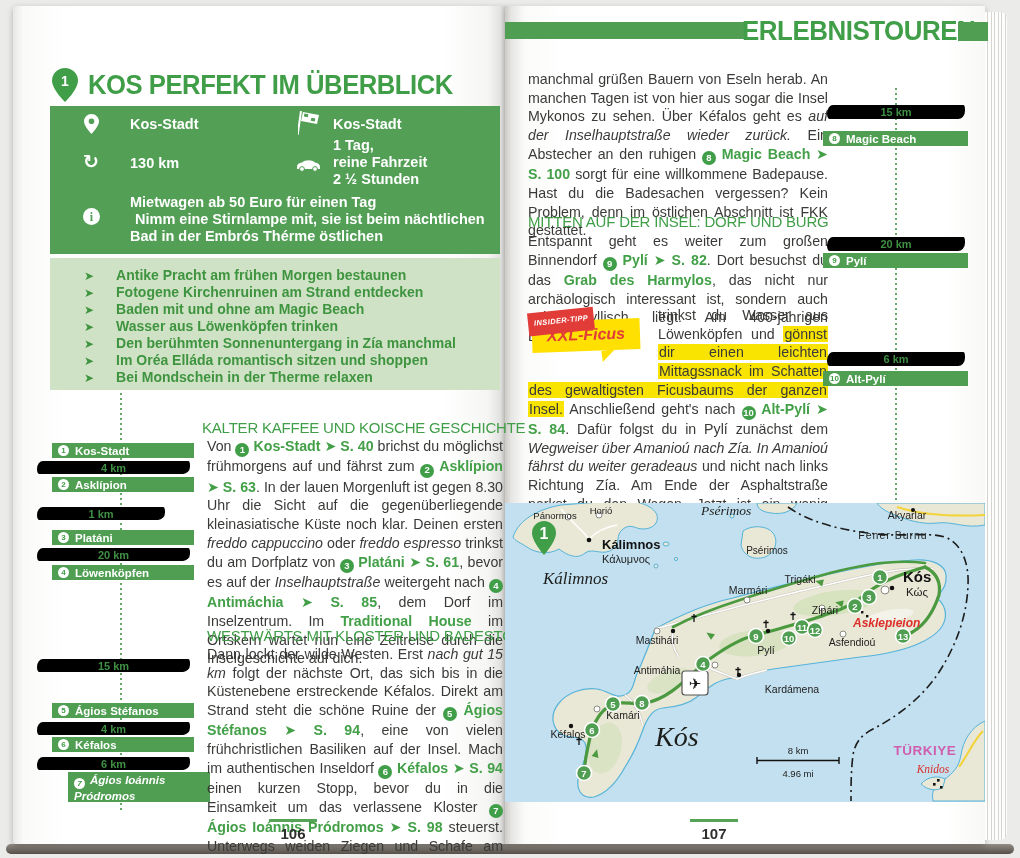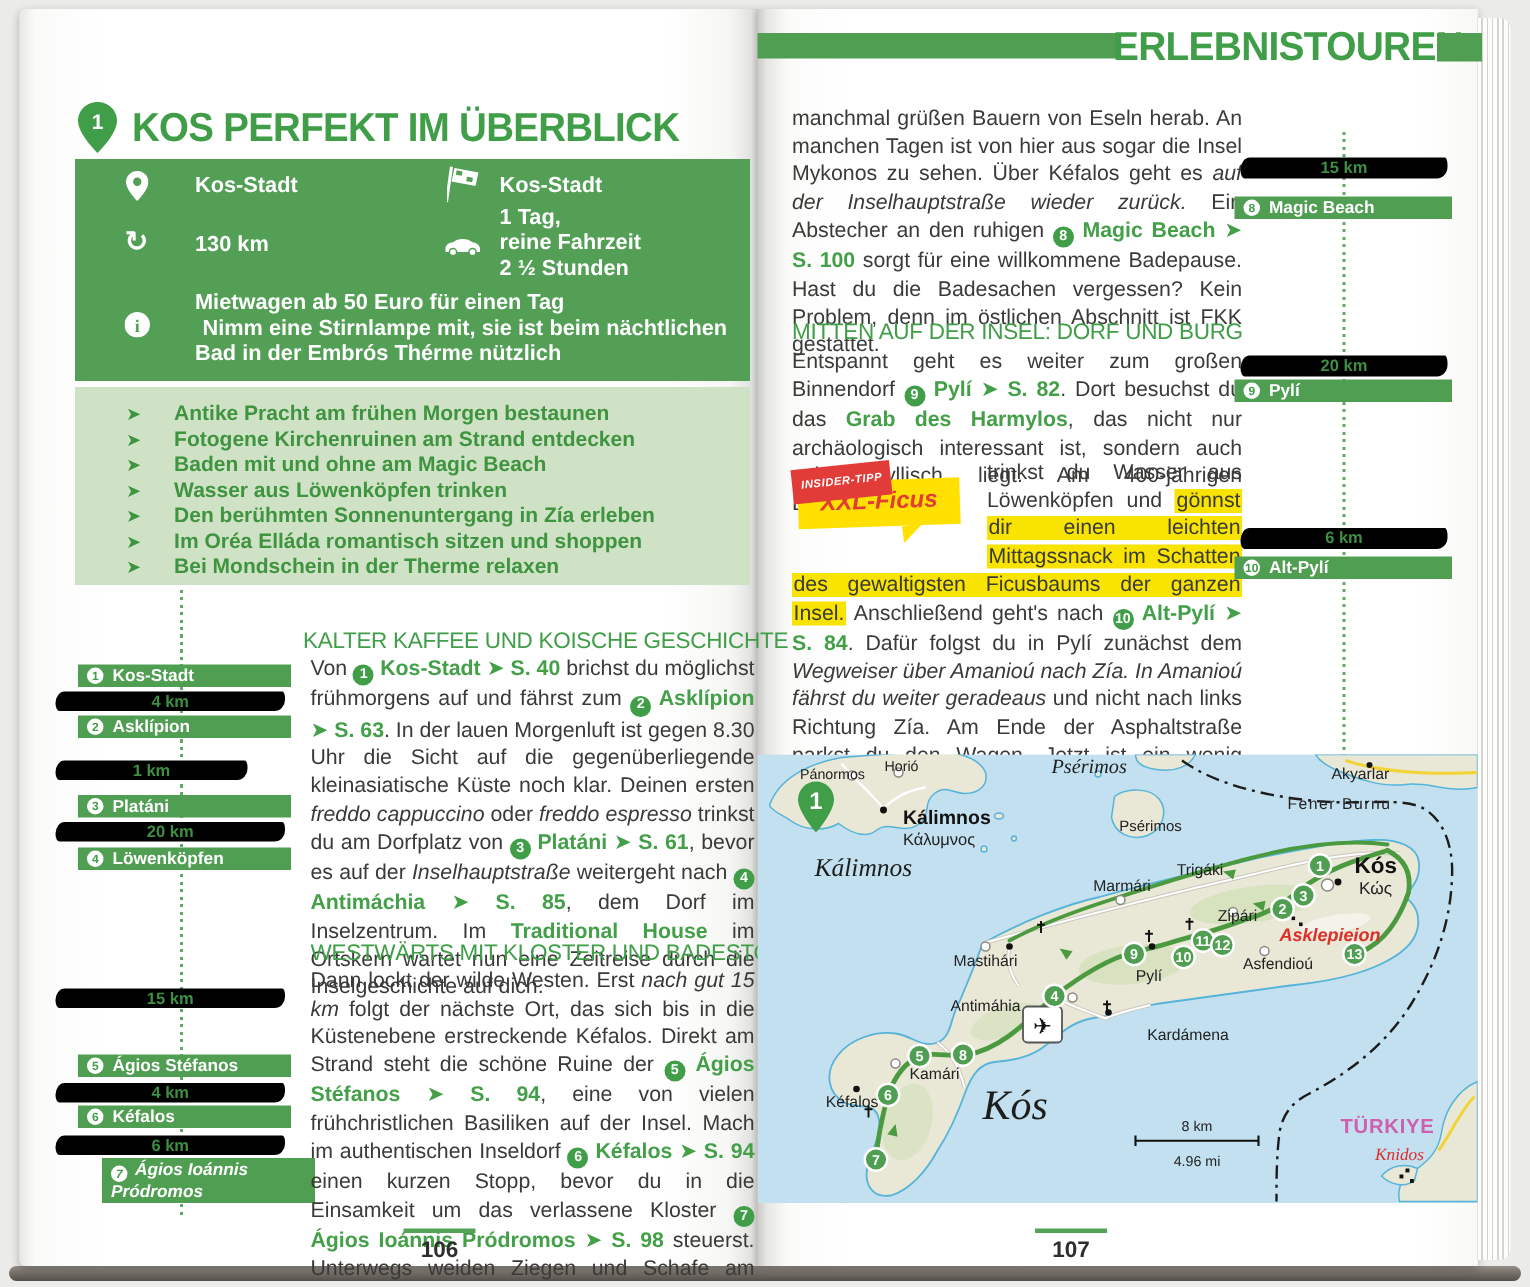--- a/index.html
+++ b/index.html
@@ -125,21 +125,21 @@
     <span class="txt" style="left:283px;top:48px;">reine Fahrzeit</span>
     <span class="txt" style="left:283px;top:65px;">2 ½ Stunden</span>
     <span class="ic" style="left:33px;top:102px;">
       <svg width="17" height="17" viewBox="0 0 17 17">
           <circle cx="8.5" cy="8.5" r="8.5" fill="#fff"></circle>
           <text x="8.5" y="13" text-anchor="middle" font-family="Liberation Serif,serif" font-size="12" font-weight="bold" fill="#529f55">i</text>
         </svg>
     </span>
     <span class="txt" style="left:80px;top:88px;">Mietwagen ab 50 Euro für einen Tag</span>
     <span class="txt" style="left:85px;top:105px;">Nimm eine Stirnlampe mit, sie ist beim nächtlichen</span>
-    <span class="txt" style="left:80px;top:122px;">Bad in der Embrós Thérme nützlich</span>
+    <span class="txt" style="left:80px;top:122px;">Bad in der Embrós Thérme östlichen</span>
   </div>
 
   <div class="abs content hlbox">
     <div class="hl-row" style="top:9px;">
         <span class="hl-arrow">➤</span>
         <span class="hl-txt">Antike Pracht am frühen Morgen bestaunen</span>
       </div>
     <div class="hl-row" style="top:26px;">
         <span class="hl-arrow">➤</span>
         <span class="hl-txt">Fotogene Kirchenruinen am Strand entdecken</span>
@@ -147,21 +147,21 @@
     <div class="hl-row" style="top:43px;">
         <span class="hl-arrow">➤</span>
         <span class="hl-txt">Baden mit und ohne am Magic Beach</span>
       </div>
     <div class="hl-row" style="top:60px;">
         <span class="hl-arrow">➤</span>
         <span class="hl-txt">Wasser aus Löwenköpfen trinken</span>
       </div>
     <div class="hl-row" style="top:77px;">
         <span class="hl-arrow">➤</span>
-        <span class="hl-txt">Den berühmten Sonnenuntergang in Zía erleben</span>
+        <span class="hl-txt">Den berühmten Sonnenuntergang in Zía manchmal</span>
       </div>
     <div class="hl-row" style="top:94px;">
         <span class="hl-arrow">➤</span>
         <span class="hl-txt">Im Oréa Elláda romantisch sitzen und shoppen</span>
       </div>
     <div class="hl-row" style="top:111px;">
         <span class="hl-arrow">➤</span>
         <span class="hl-txt">Bei Mondschein in der Therme relaxen</span>
       </div>
   </div>

